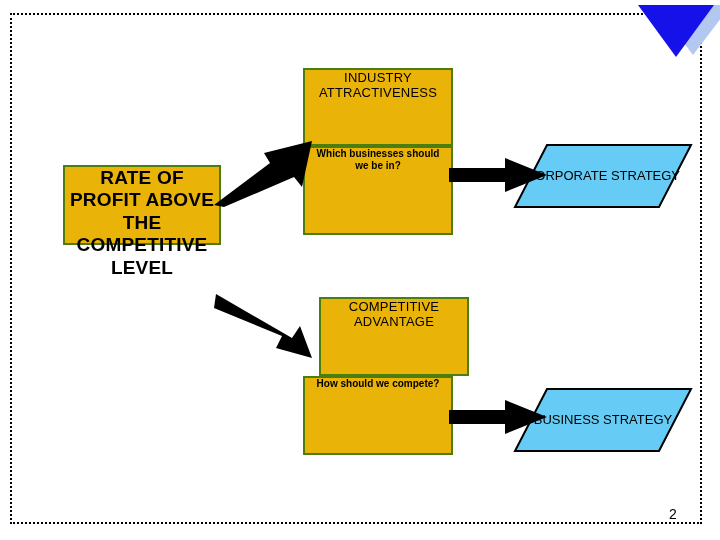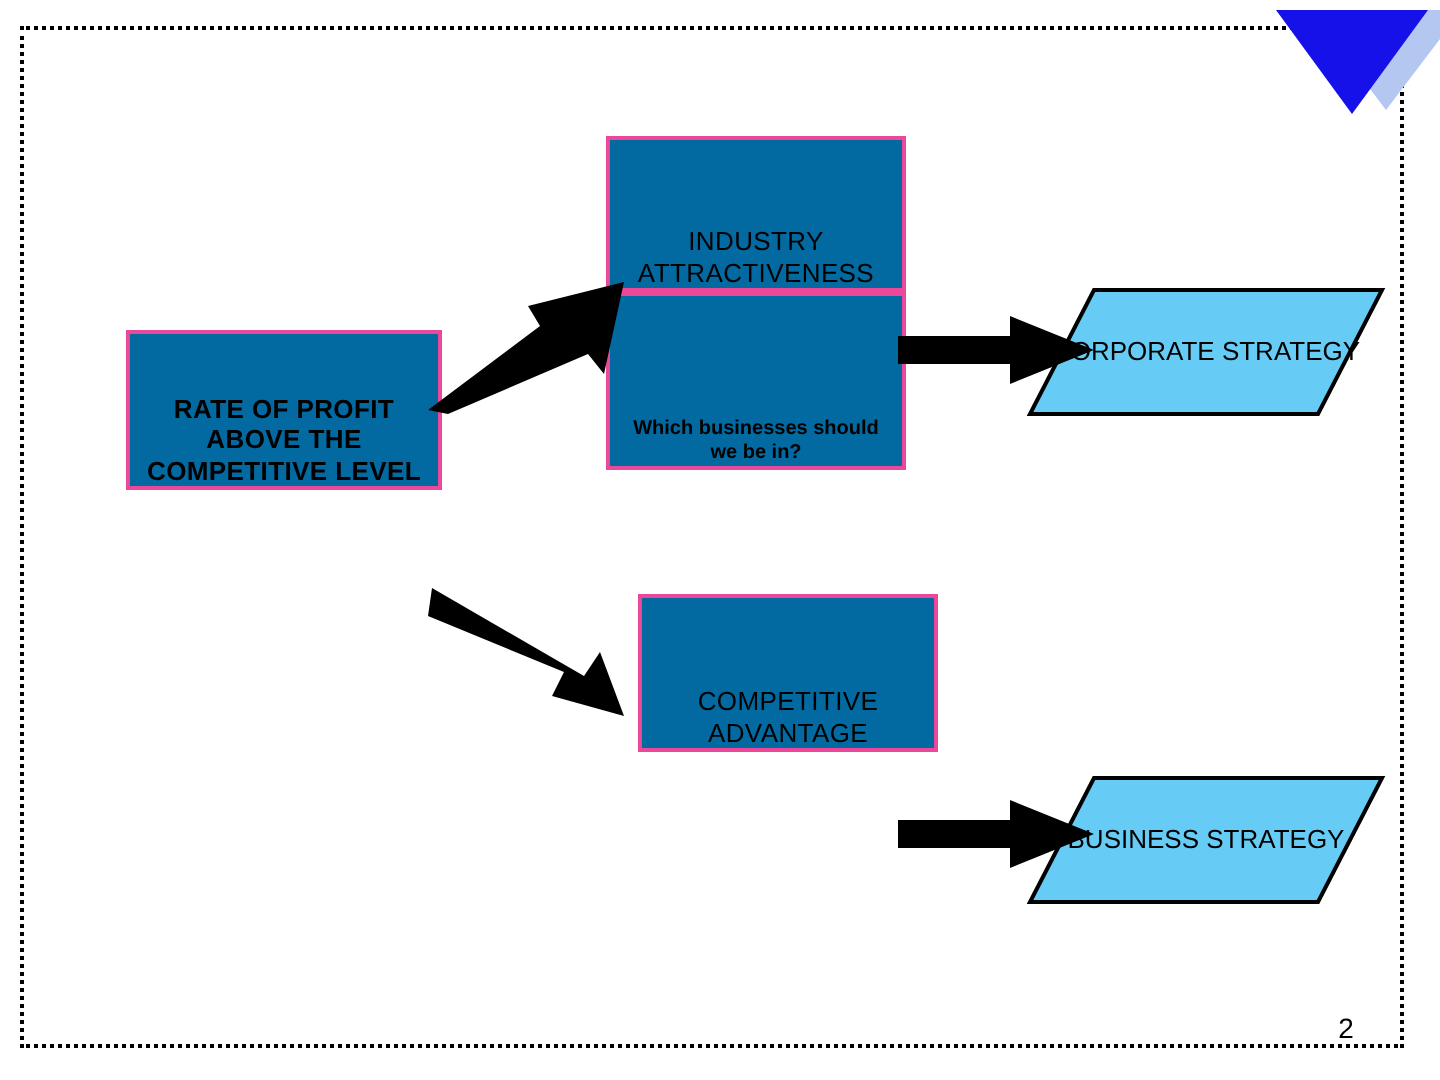--- a/index.html
+++ b/index.html
@@ -44,43 +44,43 @@
   }
   #tri-front {
     left: 638px;
     top: 5px;
     border-top: 52px solid #1511e8;
   }
 
   
   .box {
     position: absolute;
-    background: #0369a1;
-    border: 2px solid #ec4899;
+    background: #eab308;
+    border: 2px solid #4d7c0f;
     box-sizing: border-box;
     display: flex;
-    align-items: flex-end;
+    align-items: flex-start;
     justify-content: center;
     text-align: center;
     color: #000000;
     line-height: 1.18;
   }
   .box .txt {
     display: block;
     width: 100%;
     padding: 0 4px;
     box-sizing: border-box;
   }
   .caps {
     font-size: 13px;
     font-weight: normal;
     letter-spacing: 0.2px;
   }
   .caps-bold {
-    font-size: 13px;
+    font-size: 19px;
     font-weight: bold;
     letter-spacing: 0.2px;
   }
   .qn {
     font-size: 10px;
     font-weight: bold;
   }
 
   
   #box-rate       { left: 63px;  top: 165px; width: 158px; height: 80px; }
@@ -159,20 +159,23 @@
   </div>
 
   <div class="box" id="box-which">
     <span class="txt qn">Which businesses should we be in?</span>
   </div>
 
   <div class="box" id="box-compadv">
     <span class="txt caps">COMPETITIVE ADVANTAGE</span>
   </div>
 
+  <div class="box" id="box-howcompete">
+    <span class="txt qn">How should we compete?</span>
+  </div>
 
   <div class="para-wrap" id="para-corporate">
     <svg width="180" height="66" viewBox="0 0 180 66" aria-hidden="true">
       <polygon points="34,2 178,2 146,64 2,64" fill="#66ccf5" stroke="#000000" stroke-width="2"></polygon>
     </svg>
     <div class="para-label">CORPORATE STRATEGY</div>
   </div>
 
   <div class="para-wrap" id="para-business">
     <svg width="180" height="66" viewBox="0 0 180 66" aria-hidden="true">

